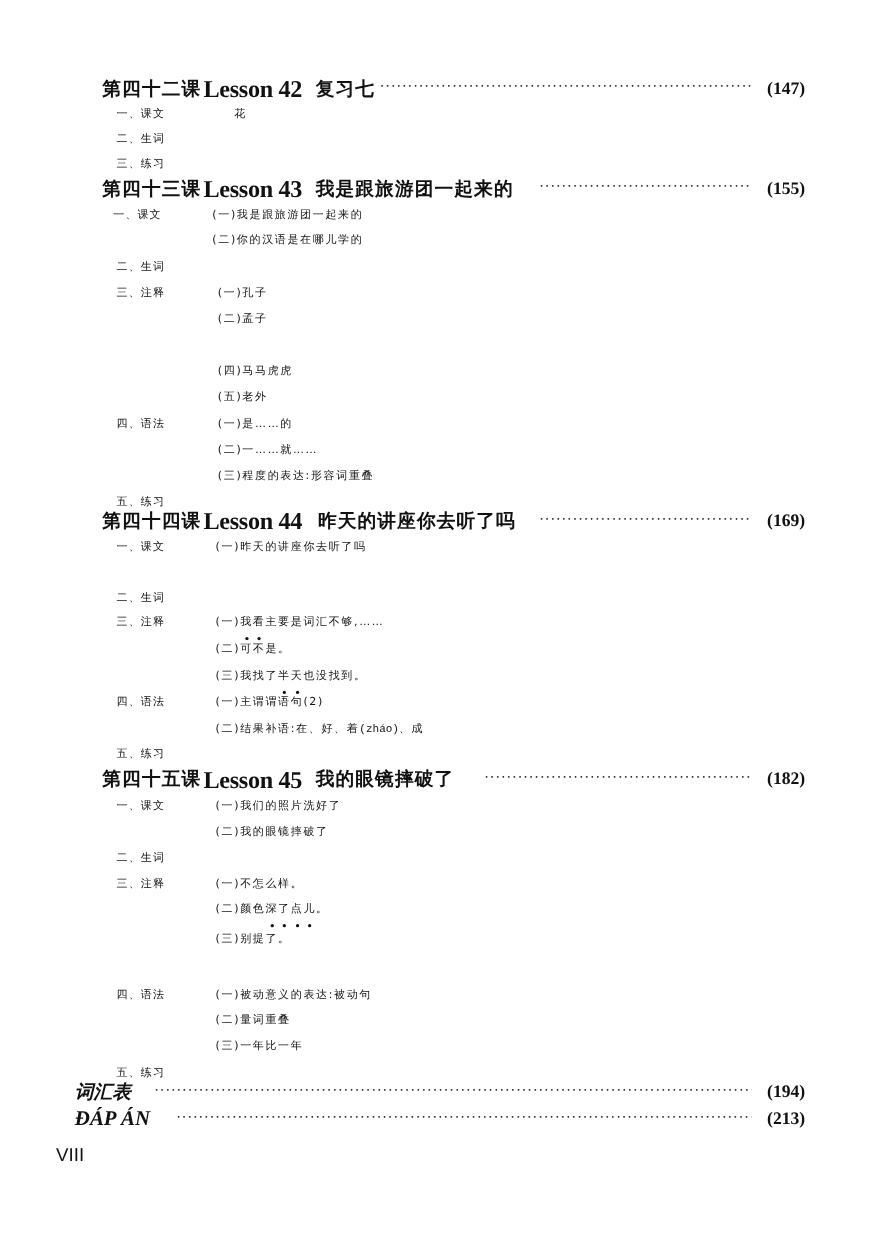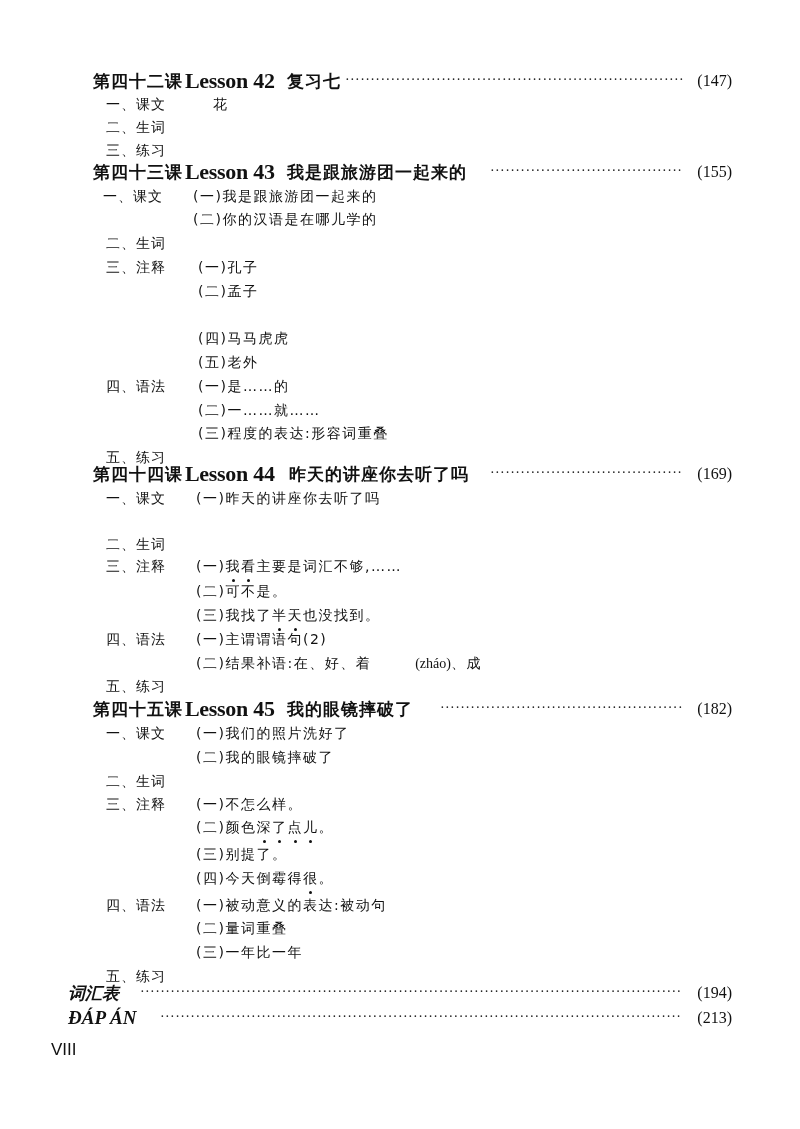--- a/index.html
+++ b/index.html
@@ -5,28 +5,28 @@
   html, body { margin: 0; padding: 0; background: #ffffff; }
   body { width: 800px; height: 1129px; position: relative; overflow: hidden; color: #111; }
   .page { position: absolute; left: 0; top: 0; width: 800px; height: 1129px; background: #fff; }
   .line { position: absolute; left: 0; width: 800px; height: 24px; }
   .hdr { font-family: "DejaVu Sans", sans-serif; font-weight: bold; font-size: 17px; line-height: 24px; }
   .hdr .cn { position: absolute; left: 68px; top: 0; letter-spacing: 1px; margin-left: 25px; }
   .hdr .en { position: absolute; left: 185px; top: 0; font-family: "Liberation Serif", serif; font-size: 22px; letter-spacing: -0.3px; }
   .hdr .title { position: absolute; top: 0; letter-spacing: 1px; }
   .leader { position: absolute; top: 0; height: 24px; overflow: hidden; white-space: nowrap;
             font-family: "Liberation Serif", serif; font-weight: normal; font-size: 14px; line-height: 22px; letter-spacing: 0.4px; color: #222; }
-  .pg { position: absolute; right: 68px; top: 0; font-family: "Liberation Serif", serif; font-weight: normal; font-size: 16px; line-height: 24px; text-align: center; }
-  .sub { font-family: "DejaVu Sans", sans-serif; font-size: 14px; line-height: 24px; text-align: center; }
+  .pg { position: absolute; right: 68px; top: 0; font-family: "Liberation Serif", serif; font-weight: bold; font-size: 16px; line-height: 24px; text-align: center; }
+  .sub { font-family: "DejaVu Sans", sans-serif; font-size: 10px; line-height: 24px; text-align: center; }
   .sub .num { position: absolute; left: 106px; top: 0; letter-spacing: 1px; }
   .sub .item { position: absolute; left: 196px; top: 0; letter-spacing: 1.5px; }
   .sub .plain { position: absolute; left: 213px; top: 0; }
   .emph { position: relative; display: inline-block; }
   .emph::after { content: ""; position: absolute; left: 50%; bottom: -4px; width: 3px; height: 3px; margin-left: -1.5px; border-radius: 50%; background: #111; }
-  .pinyin { font-family: Liberation Serif, serif; letter-spacing: 0; margin-left: 44px; }
+  .pinyin { font-family: Liberation Mono, monospace; letter-spacing: 0; }
   .roman { position: absolute; left: 51px; font-family: "Liberation Sans", sans-serif; font-size: 17px; line-height: 20px; }
   .bigtitle { position: absolute; left: 68px; top: 0; font-style: italic; }
   .vn { font-family: "Liberation Serif", serif; font-size: 19px; }
 </style>
 </head>
 <body>
 
 <div class="page">
 
   <div class="line hdr" style="top:69px">
@@ -146,23 +146,20 @@
   <div class="line sub" style="top:792px">
     <span class="num">三、注释</span>
     <span class="item"><span>(一)</span><span>不怎么样。</span></span>
   </div>
   <div class="line sub" style="top:815px">
     <span class="item"><span>(二)</span><span>颜色</span><span class="" style="display: inline;"><span class="emph">深</span><span class="emph">了</span><span class="emph">点</span><span class="emph">儿</span></span><span>。</span></span>
   </div>
   <div class="line sub" style="top:842px">
     <span class="item"><span>(三)</span><span>别提了。</span></span>
   </div>
-  <div class="line sub" style="top:866px">
-    <span class="item"><span>(四)</span><span>今天倒霉得</span><span class="" style="display: inline;"><span class="emph">很</span></span><span>。</span></span>
-  </div>
   <div class="line sub" style="top:893px">
     <span class="num">四、语法</span>
     <span class="item">(一)被动意义的表达:被动句</span>
   </div>
   <div class="line sub" style="top:916px">
     <span class="item">(二)量词重叠</span>
   </div>
   <div class="line sub" style="top:940px">
     <span class="item">(三)一年比一年</span>
   </div>

